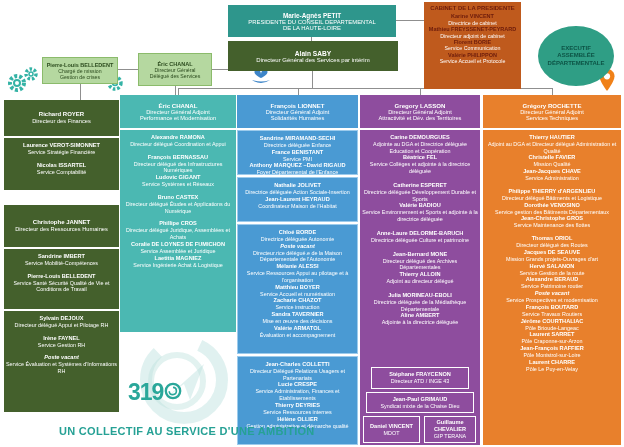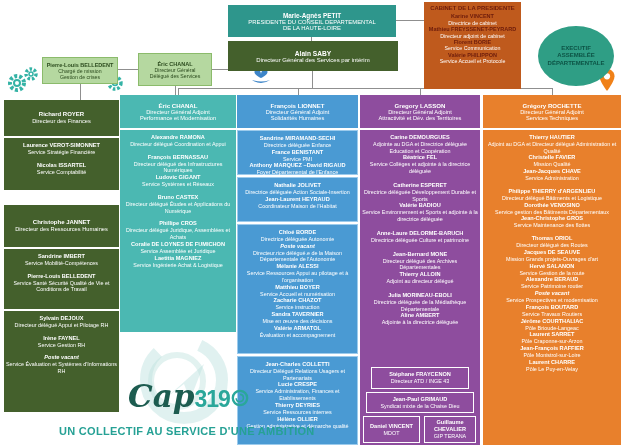--- a/index.html
+++ b/index.html
@@ -533,21 +533,20 @@
       </div>
 
       <div class="entry">
         <div class="e-name">Laurent CHARRE</div>
         <div class="e-role">Pôle Le Puy-en-Velay</div>
       </div>
     </div>
 
   <div class="abs logo-arc"></div>
   <div class="abs logo">
-    <span class="cap">Cap</span>
     <span class="year">319</span>
     <svg width="18" height="18" viewBox="0 0 20 20">
       <circle cx="10" cy="10" r="8" fill="none" stroke="#2aa79a" stroke-width="2.6"></circle>
       <path d="M10 10 m0 -4 a4 4 0 1 1 -4.2 4.2" fill="none" stroke="#2aa79a" stroke-width="1.8"></path>
     </svg>
   </div>
   <div class="abs slogan">UN COLLECTIF AU SERVICE D'UNE AMBITION</div>
 
 </div>
 

